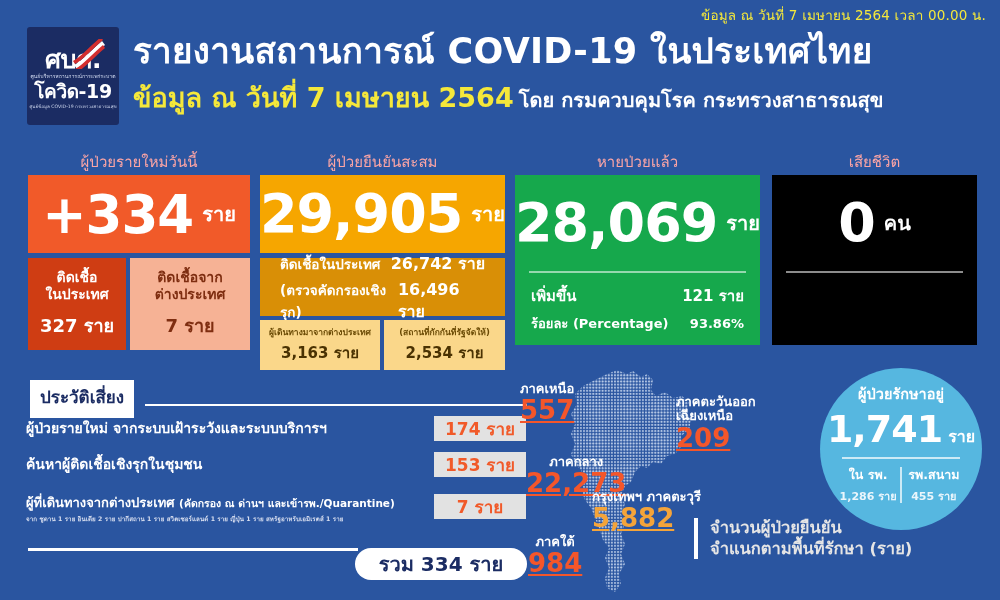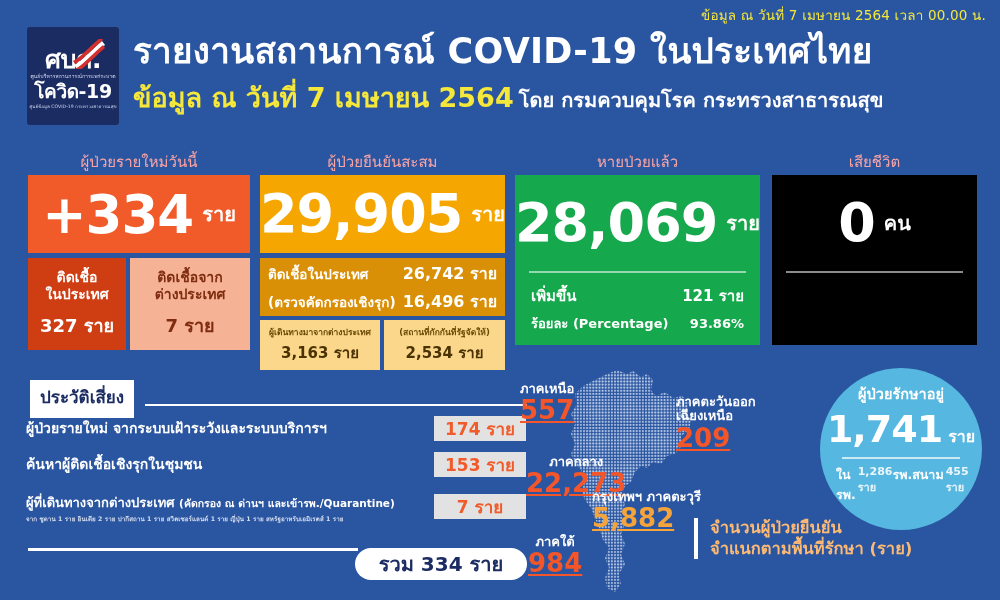--- a/index.html
+++ b/index.html
@@ -106,21 +106,21 @@
   
   #c2-main {
     left: 260px; top: 175px; width: 245px; height: 78px;
     background: #f6a600;
     display: flex; align-items: center; justify-content: center;
   }
   #c2-mid {
     left: 260px; top: 258px; width: 245px; height: 58px;
     background: #d98f06;
     display: flex; flex-direction: column; justify-content: center;
-    padding: 0 8px; gap: 3px;
+    padding: 0 20px; gap: 3px;
   }
   #c2-mid .row { display:flex; justify-content:space-between; align-items:baseline; }
   #c2-mid .k { color:#fff; font-size:13.5px; font-weight:bold; }
   #c2-mid .v { color:#fff; font-size:16px; font-weight:bold; }
   .c2-small {
     top: 320px; height: 50px; background: #fad78a;
     display:flex; flex-direction:column; align-items:center; justify-content:center; gap:2px;
   }
   #c2-s1 { left: 260px; width: 120px; }
   #c2-s2 { left: 384px; width: 121px; }
@@ -206,39 +206,39 @@
   #r-ne      { left: 676px; top: 395px; text-align:left; }
   #r-central { left: 526px; top: 455px; }
   #r-bkk     { left: 592px; top: 490px; text-align:left; }
   #r-south   { left: 528px; top: 535px; }
   #r-bkk .rval { color:#f4a43a; }
 
   #legend {
     position:absolute; left: 694px; top: 518px;
     padding-left: 12px;
     border-left: 4px solid #ffffff;
-    color:#fdba74; font-size:16.5px; font-weight:bold; line-height:1.25;
+    color:#e5e5e5; font-size:16.5px; font-weight:bold; line-height:1.25;
     white-space:nowrap;
   }
 
   
   #bubble {
     position:absolute; left: 820px; top: 368px;
     width: 162px; height: 162px; border-radius: 50%;
     background:#56b7e0;
     display:flex; flex-direction:column; align-items:center;
     padding-top: 14px;
   }
   #bubble .bt { color:#ffffff; font-size:14.5px; font-weight:bold; }
   #bubble .bn { display:flex; align-items:baseline; margin-top: 2px; }
   #bubble .bn .n { color:#ffffff; font-size:38px; font-weight:bold; letter-spacing:-1px; }
   #bubble .bn .u { color:#ffffff; font-size:16px; font-weight:bold; margin-left:6px; }
   #bubble .brule { width: 118px; height:1.5px; background: rgba(255,255,255,.7); margin-top: 6px; }
   #bubble .bcols { display:flex; width: 130px; margin-top: 6px; }
-  #bubble .bcol { flex:1; display:flex; flex-direction:row; align-items:flex-start; gap:2px; }
+  #bubble .bcol { flex:1; display:flex; flex-direction:column; align-items:center; gap:2px; }
   #bubble .bcol .k { color:#ffffff; font-size:12.5px; font-weight:bold; }
   #bubble .bcol .v { color:#eaf6fc; font-size:11px; font-weight:bold; }
   #bubble .bdiv { width:1.5px; background: rgba(255,255,255,.7); margin: 2px 0; }
 </style>
 </head>
 <body>
 
 <div id="page">
 
   <div id="datestamp">ข้อมูล ณ วันที่ 7 เมษายน 2564 เวลา 00.00 น.</div>

